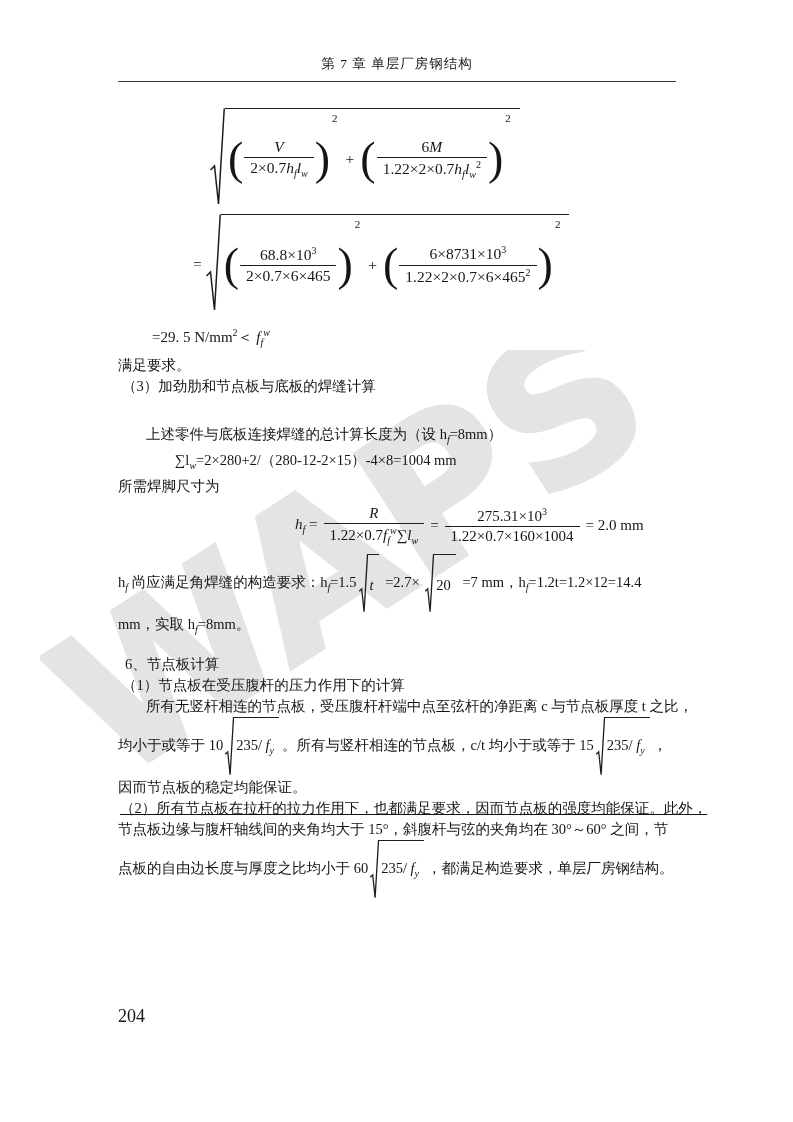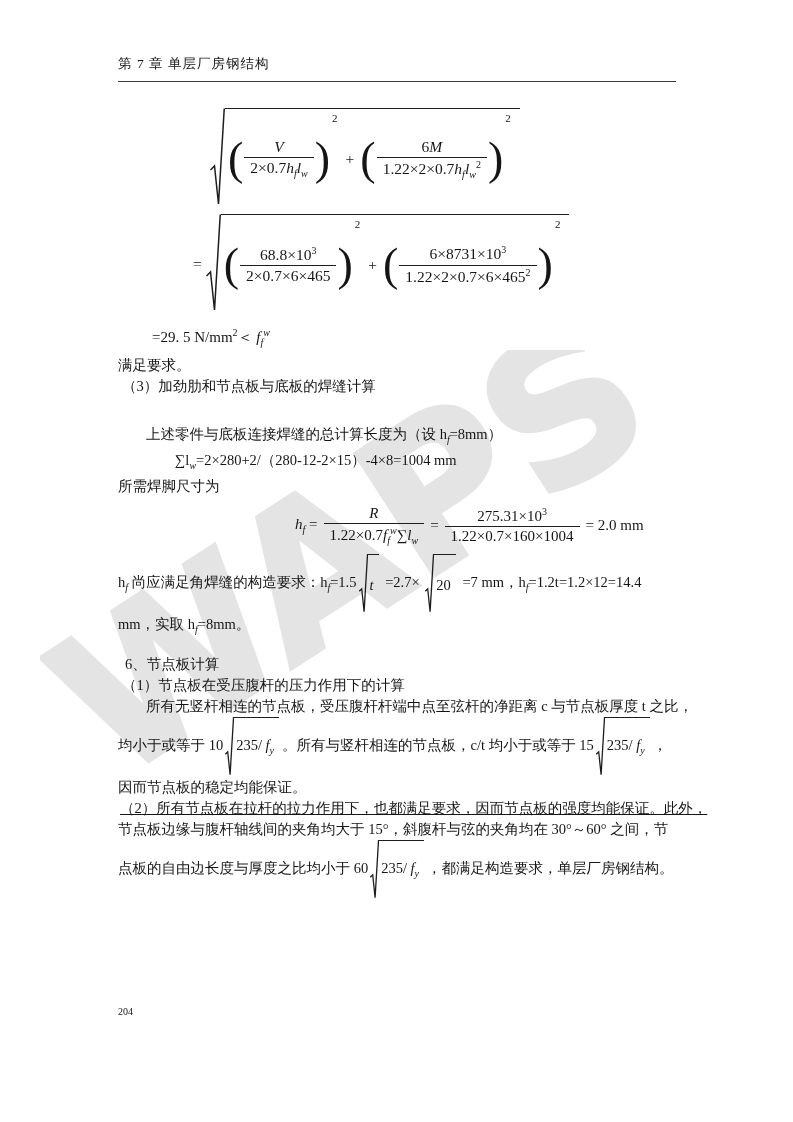--- a/index.html
+++ b/index.html
@@ -13,21 +13,21 @@
     overflow:hidden;
     box-sizing:border-box;
     padding:55px 117px 0 118px;
   }
   .content { position:relative; z-index:1; }
 
   
   .watermark { position:absolute; left:40px; top:350px; z-index:0; pointer-events:none; }
 
   
-  .hdr { font-size:13.5px; letter-spacing:1px; padding-bottom:8px;
+  .hdr { text-align:center; font-size:13.5px; letter-spacing:1px; padding-bottom:8px;
          border-bottom:1.4px solid #3a3a3a; }
 
   
   .ml { display:flex; align-items:center; font-size:15.5px; }
   .ml .eq { margin-right:4px; }
   .sqrt { display:inline-flex; align-items:stretch; }
   .radsvg { width:15px; flex:none; align-self:stretch; height:auto; }
   .vinc { display:inline-flex; align-items:center; border-top:1.5px solid #1d1d1d;
           padding:3px 7px 2px 3px; }
   .sqrt.si .radsvg { width:9px; }
@@ -45,21 +45,21 @@
 
   sub { font-size:10px; }
   sup { font-size:10px; }
   i, .it { font-style:italic; }
 
   
   .t { margin:0; font-size:14.5px; line-height:21px; white-space:nowrap; }
   .t-math { line-height:30px; }
   .gap14 { height:14px; }
 
-  .pageno { position:absolute; left:118px; top:1006px; font-size:10px; z-index:1; }
+  .pageno { position:absolute; left:118px; top:1006px; font-size:18px; z-index:1; }
 </style>
 </head>
 <body>
 
 <div class="page">
 
   <svg class="watermark" width="650" height="440" viewBox="0 0 650 440">
     <text x="325" y="262" text-anchor="middle" transform="rotate(-33 325 220)" font-family="DejaVu Sans, sans-serif" font-weight="bold" font-size="198" fill="#e4e4e4" stroke="#e4e4e4" stroke-width="5">WAPS</text>
   </svg>
 

